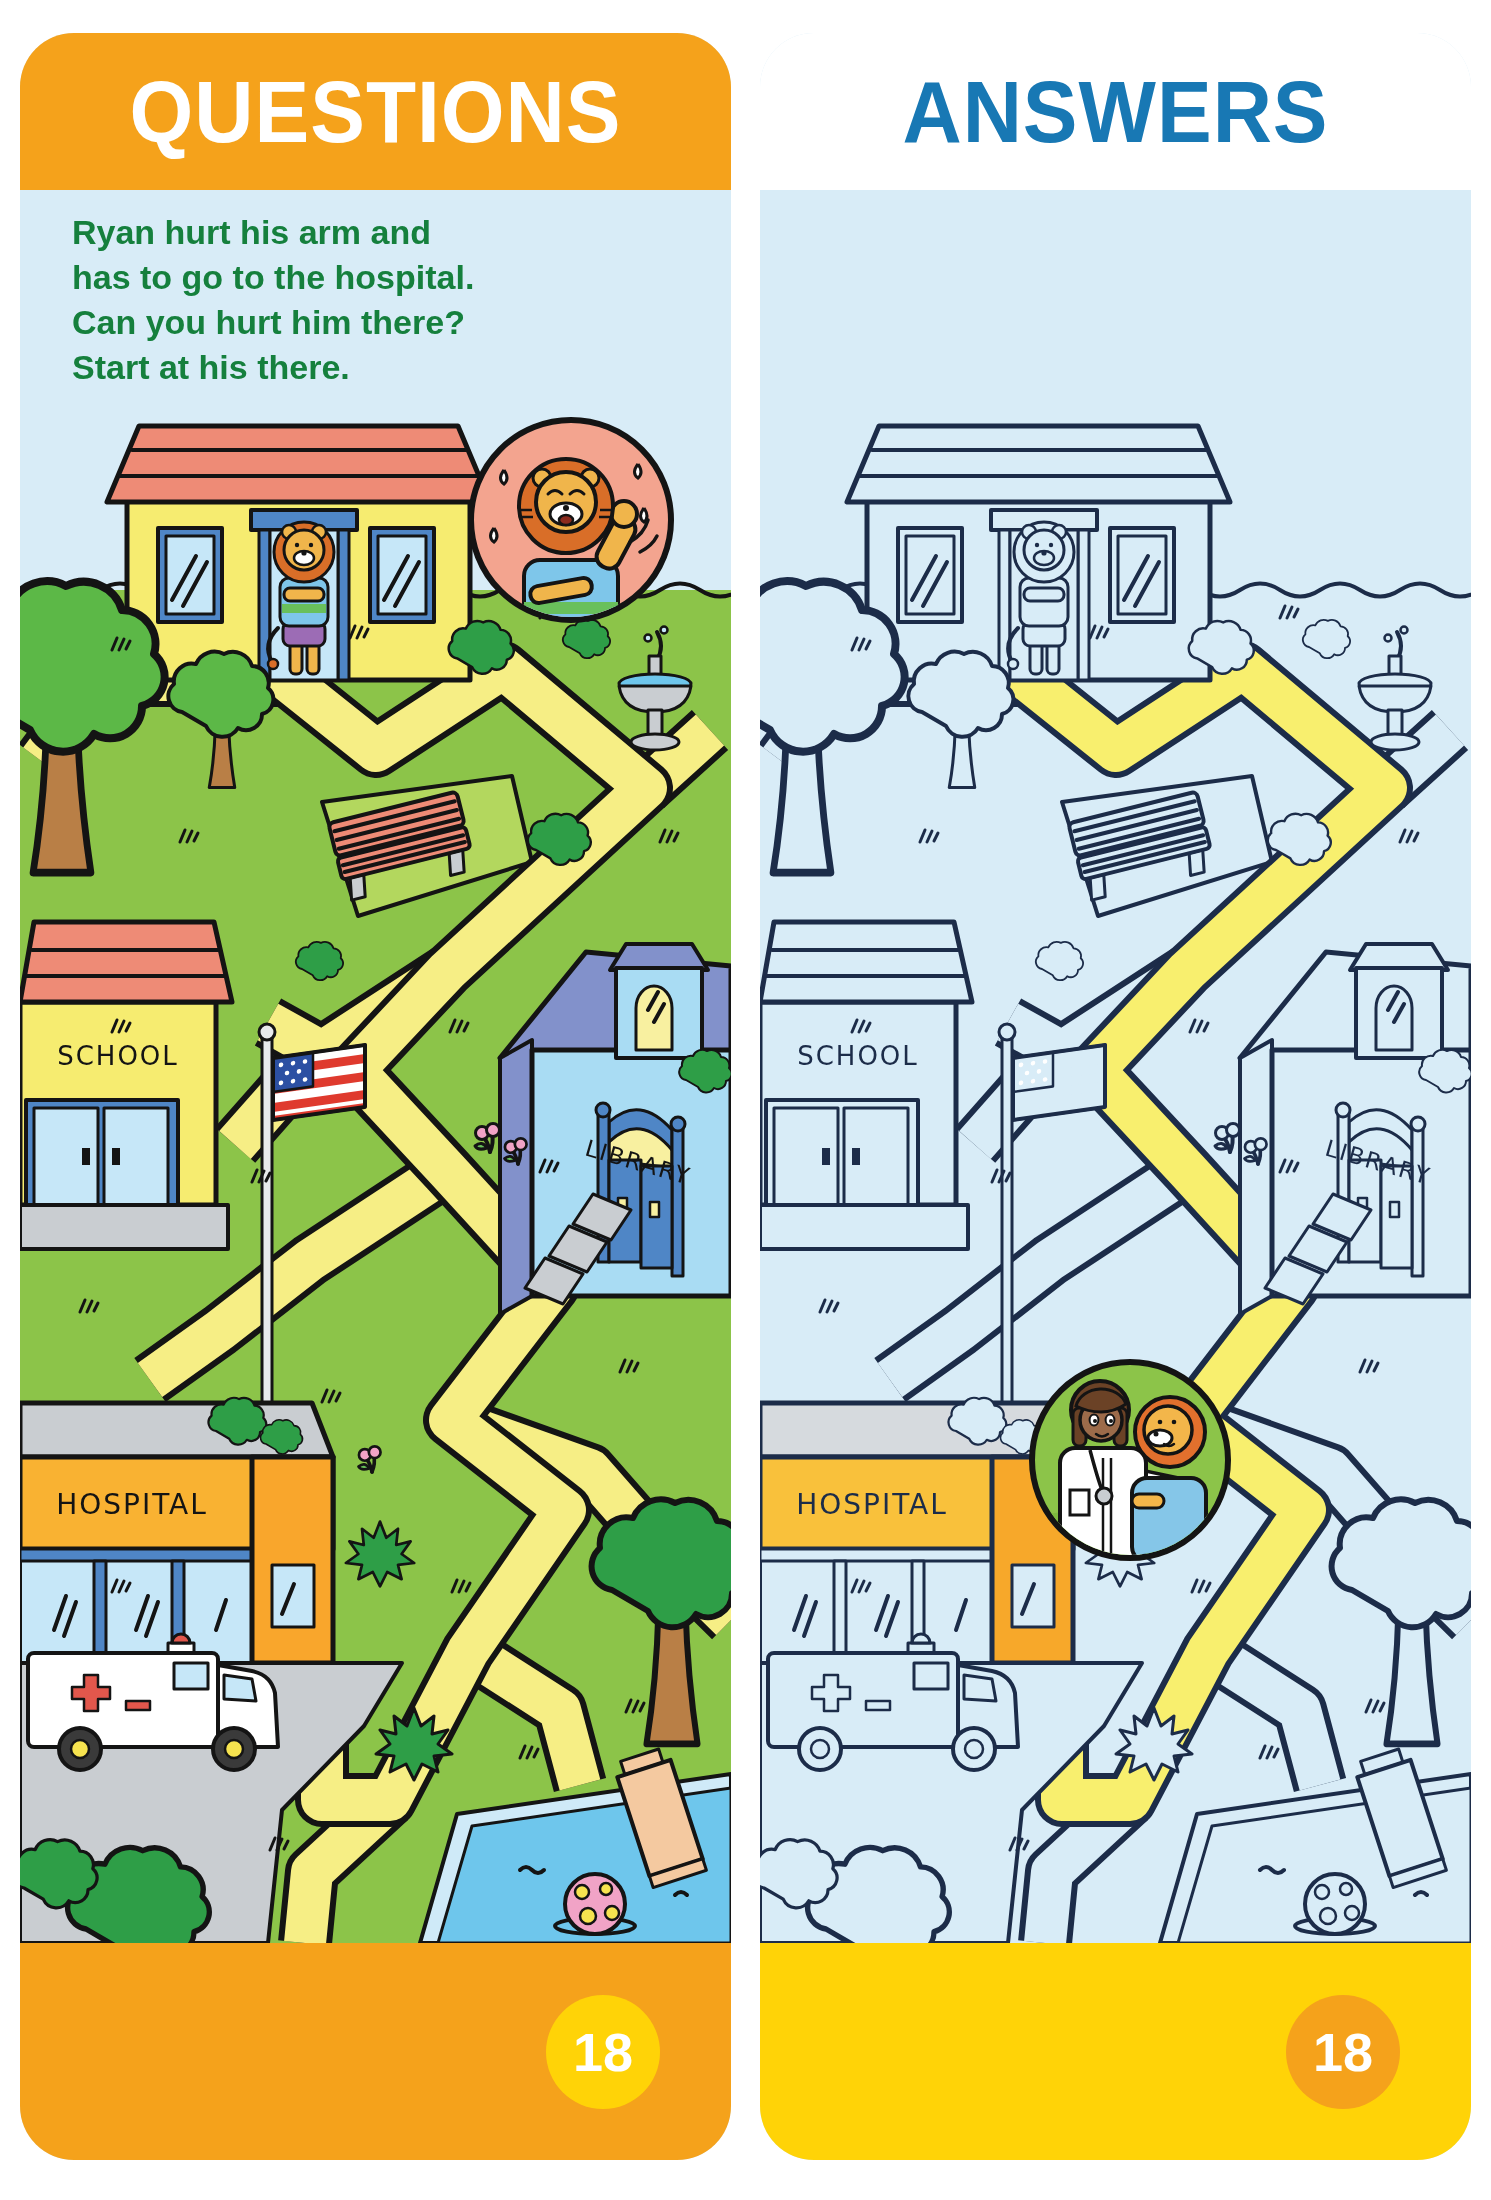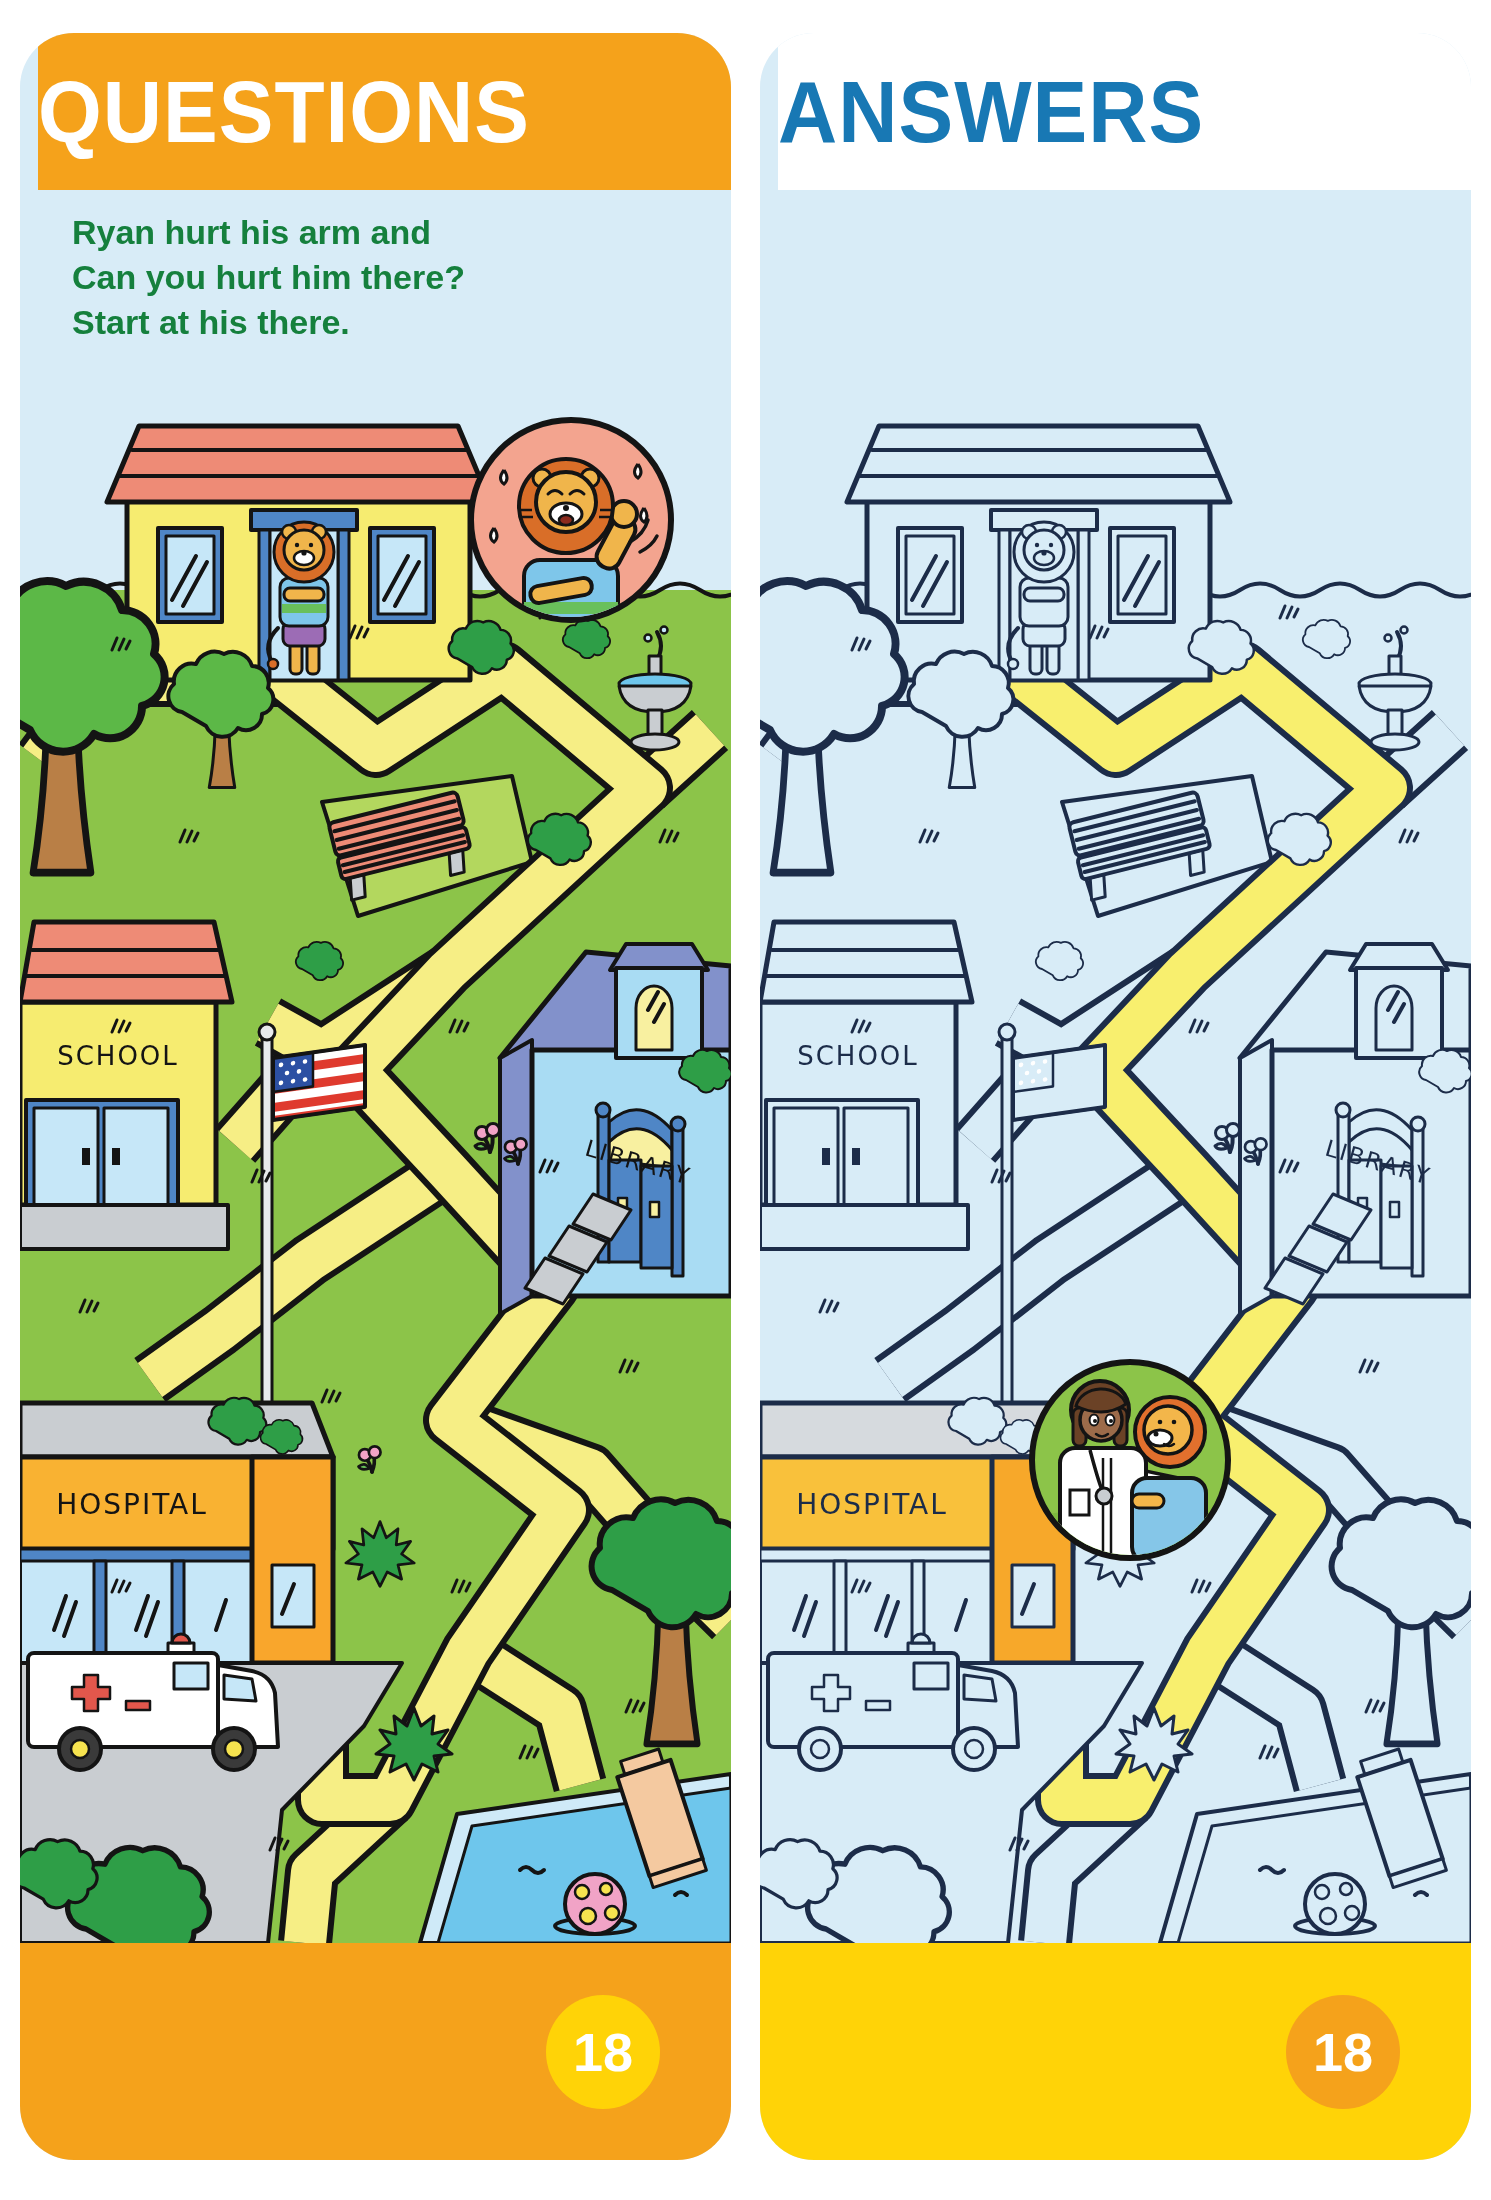--- a/index.html
+++ b/index.html
@@ -2,21 +2,21 @@
 <html><head>
 <meta charset="utf-8">
 <style>
   html,body{margin:0;padding:0;background:#FFFFFF;}
   body{width:1491px;height:2200px;font-family:"Liberation Sans",sans-serif;}
   .page{position:relative;width:1491px;height:2200px;background:#FFFFFF;overflow:hidden;}
   .card{position:absolute;top:33px;width:711px;height:2127px;border-radius:54px;overflow:hidden;
         background:#D8ECF7;display:flex;flex-direction:column;}
   .card.q{left:20px}
   .card.a{left:760px}
-  .card-head{height:157px;flex:0 0 157px;display:flex;align-items:center;margin-left:18px;}
+  .card-head{height:157px;flex:0 0 157px;display:flex;align-items:center;justify-content:center;}
   .q .card-head{background:#F5A21B}
   .a .card-head{background:#ffffff}
   .card-head h1{margin:0;font-size:82px;font-weight:800;letter-spacing:1px;color:#FFFFFF;
         font-family:"Liberation Sans",sans-serif;transform:scaleY(1.06);}
   .a .card-head h1{color:#1878B4}
   .card-body{position:relative;flex:1 1 auto;background:#D8ECF7;}
   .instructions{position:absolute;top:20px;left:52px;right:30px;margin:0;font-size:34px;
         line-height:1.32;font-weight:700;color:#15803d;}
   .instructions span{display:block;}
   svg.maze{position:absolute;left:0;bottom:0;display:block;}
@@ -327,20 +327,21 @@
 
 <div class="page">
 
   <section class="card q">
     <header class="card-head">
       <h1>QUESTIONS</h1>
     </header>
     <div class="card-body">
       <p class="instructions">
         <span>Ryan hurt his arm and</span>
+        <span>has to go to the hospital.</span>
         <span>Can you hurt him there?</span>
         <span>Start at his there.</span>
       </p>
       <svg class="maze colorful" width="711" height="1533" viewBox="0 0 711 1533">
         <use href="#scene"></use>
         <text x="98" y="655" class="lbl" font-size="26" text-anchor="middle">SCHOOL</text>
         <text x="616" y="760" class="lbl" font-size="23" text-anchor="middle" transform="rotate(16 616 760)">LIBRARY</text>
         <text x="112" y="1104" class="lbl" font-size="28" text-anchor="middle">HOSPITAL</text>
 
         <g>

